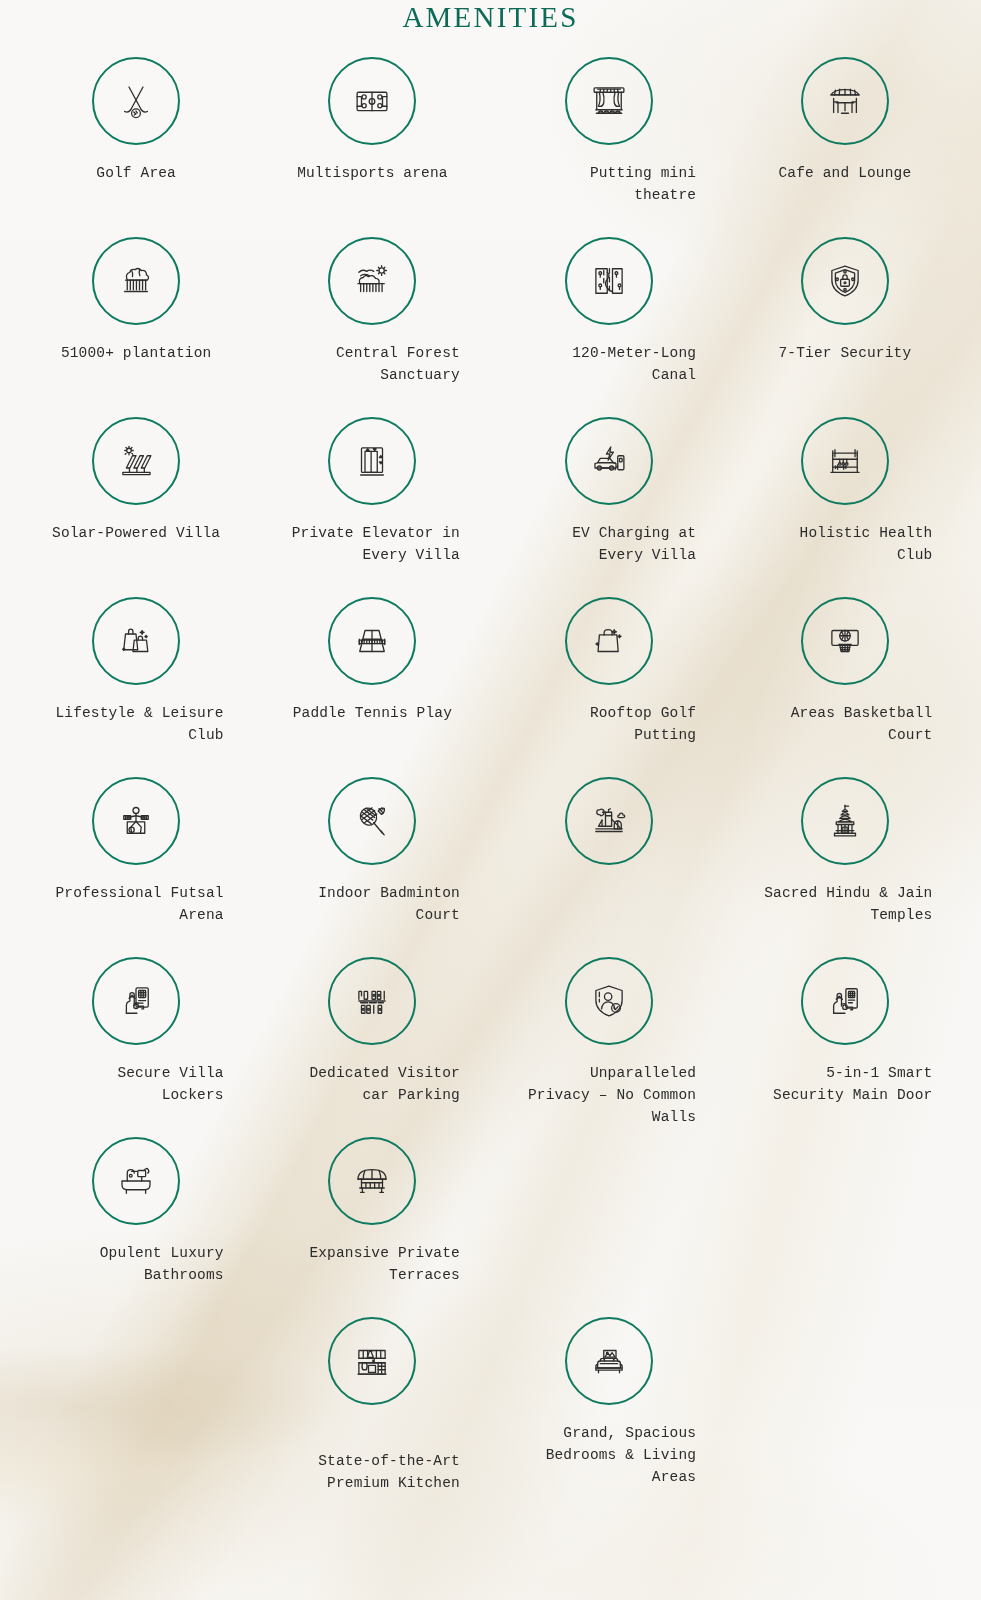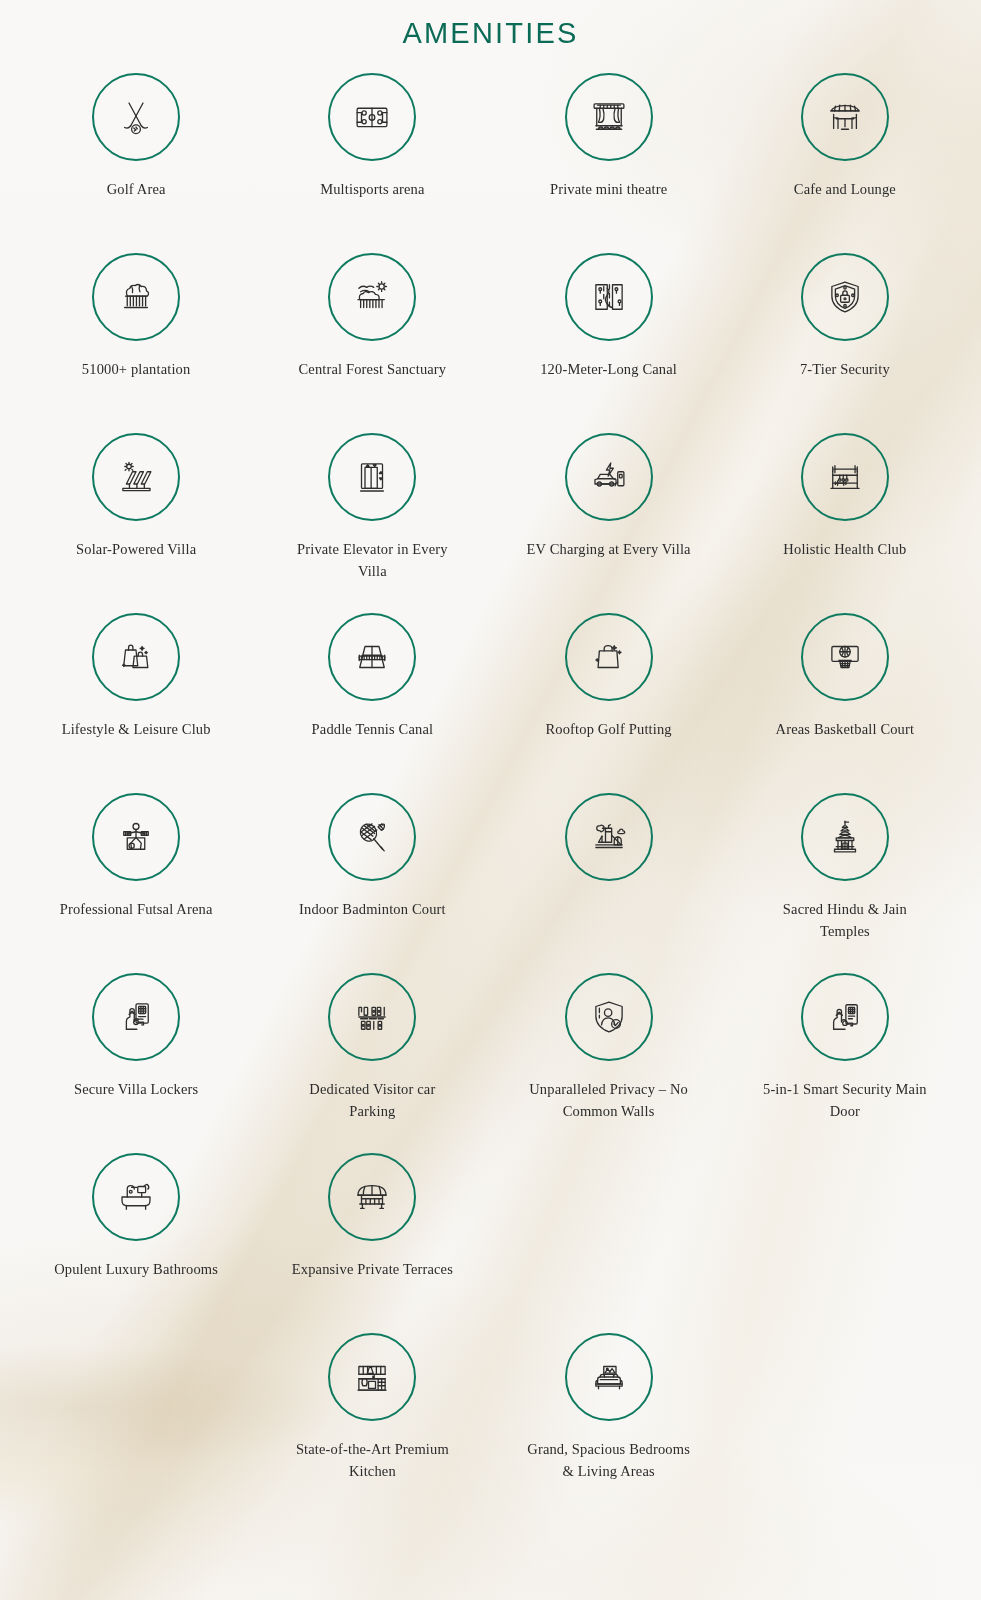--- a/index.html
+++ b/index.html
@@ -88,22 +88,22 @@
     height: 1600px;
     padding: 0;
   }
 
   #page-title {
     text-align: center;
     color: #0b6b56;
     font-size: 29px;
     font-weight: 400;
     letter-spacing: 2.2px;
-    padding-top: 17px;
-    font-family: Liberation Sans, sans-serif;
+    padding-top: 1px;
+    font-family: Liberation Serif, serif;
   }
 
   #amenities-grid {
     margin-top: 23px;
     display: grid;
     grid-template-columns: repeat(4, 1fr);
     column-gap: 0px;
     row-gap: 0px;
     padding: 0 18px;
   }
@@ -129,31 +129,31 @@
   }
 
   .amenity-circle svg {
     width: 42px;
     height: 42px;
     display: block;
   }
 
   .amenity-label {
     margin-top: 17px;
-    text-align: center;
+    text-align: right;
     font-size: 14.5px;
     line-height: 22px;
     color: #2c2c2c;
     letter-spacing: 0.15px;
     max-width: 175px;
-    font-family: Liberation Serif, serif;
+    font-family: Liberation Mono, monospace;
   }
 
   
-  .amenity-item.col2 { grid-column: 2; }
+  .amenity-item.col2 { grid-column: 2; gap: 28px; }
   .amenity-item.col3 { grid-column: 3; }
 </style>
 </head>
 <body>
 
 <div id="marble-bg">
   <div class="veil v1"></div>
   <div class="veil v2"></div>
   <div class="veil v3"></div>
   <div class="veil v4"></div>
@@ -217,21 +217,21 @@
      <path d="M9 34 h30"></path>
      <path d="M12 38 q0 -2.6 2.6 -2.6 q2.6 0 2.6 2.6 Z"></path>
      <path d="M18.5 38 q0 -2.6 2.6 -2.6 q2.6 0 2.6 2.6 Z"></path>
      <path d="M25 38 q0 -2.6 2.6 -2.6 q2.6 0 2.6 2.6 Z"></path>
      <path d="M31.5 38 q0 -2.6 2.6 -2.6 q2.6 0 2.6 2.6 Z"></path>
      <path d="M9.5 38 h29"></path>
    </g>
             </svg>
           </span>
         </div>
-        <div class="amenity-label">Private mini theatre</div>
+        <div class="amenity-label">Putting mini theatre</div>
       </div>
       <div class="amenity-item">
         <div class="amenity-circle">
           <span>
             <svg viewBox="0 0 48 48">
               <g fill="none" stroke="#2e2e2e" stroke-width="1.5" stroke-linecap="round" stroke-linejoin="round">
      <path d="M8 17 q3 -6 16 -6 q13 0 16 6 Z"></path>
      <path d="M8 17 h32"></path>
      <path d="M13 11.6 l-1 5.4 M18 10.6 l-0.6 6.4 M24 10.4 v6.6 M30 10.6 l0.6 6.4 M35 11.6 l1 5.4"></path>
      <path d="M14 26 h20"></path>
@@ -429,21 +429,21 @@
      <path d="M16 12 h16 l6 24 h-28 Z"></path>
      <path d="M24 12 v24"></path>
      <path d="M13 22 h22"></path>
      <path d="M9.5 23 h29 v4 h-29 Z"></path>
      <path d="M12 23 v4 M15 23 v4 M18 23 v4 M21 23 v4 M24 23 v4 M27 23 v4 M30 23 v4 M33 23 v4 M36 23 v4"></path>
      <path d="M9.5 22 v6 M38.5 22 v6"></path>
    </g>
             </svg>
           </span>
         </div>
-        <div class="amenity-label">Paddle Tennis Canal</div>
+        <div class="amenity-label">Paddle Tennis Play</div>
       </div>
       <div class="amenity-item">
         <div class="amenity-circle">
           <span>
             <svg viewBox="0 0 48 48">
               <g fill="none" stroke="#2e2e2e" stroke-width="1.5" stroke-linecap="round" stroke-linejoin="round">
      <path d="M13 17 h20 l1.5 19 h-23 Z"></path>
      <path d="M18.5 17 v-2.6 q0 -3.4 4.5 -3.4 q4.5 0 4.5 3.4 V17"></path>
      <path d="M30 11 l0.7 1.8 1.8 0.7 -1.8 0.7 -0.7 1.8 -0.7 -1.8 -1.8 -0.7 1.8 -0.7 Z"></path>
      <path d="M36 17 l0.5 1.2 1.2 0.5 -1.2 0.5 -0.5 1.2 -0.5 -1.2 -1.2 -0.5 1.2 -0.5 Z"></path>

